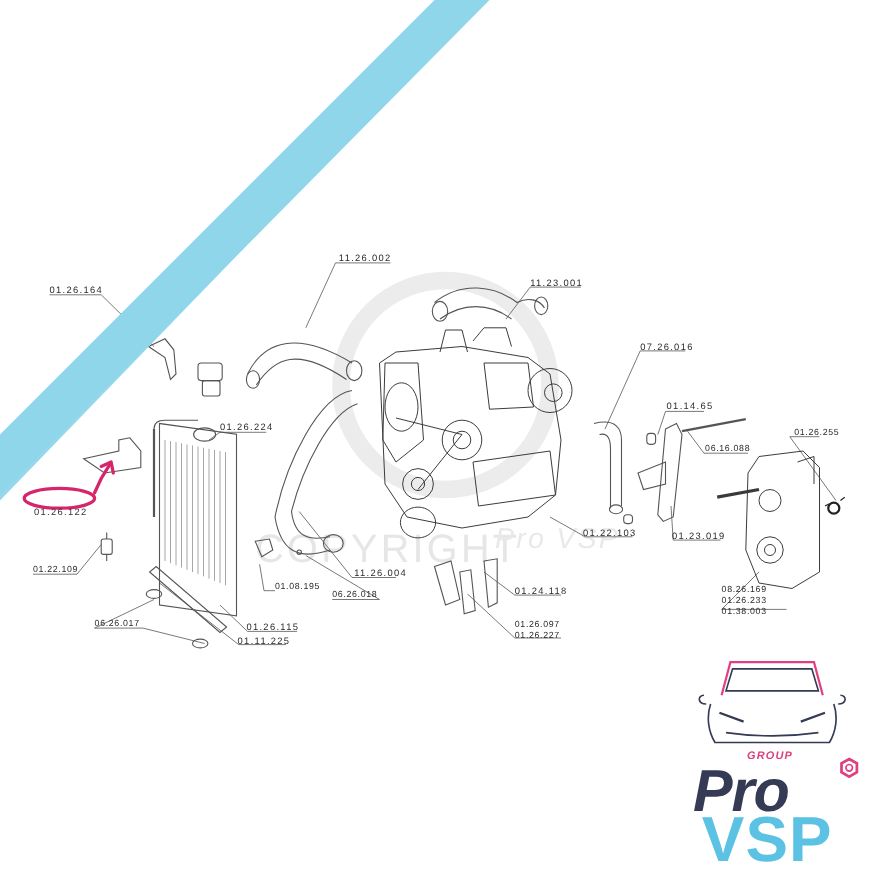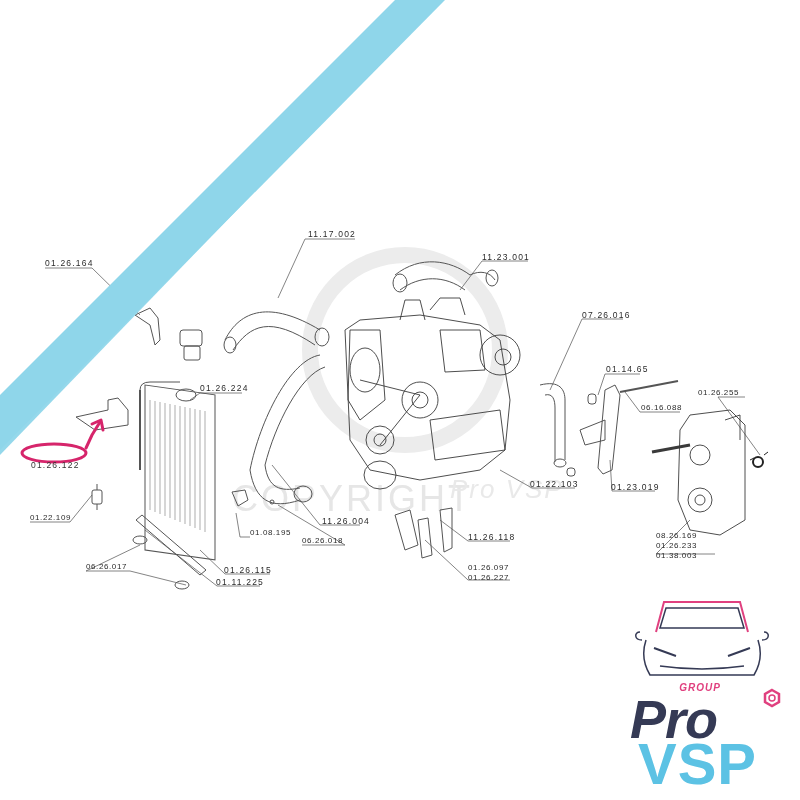--- a/index.html
+++ b/index.html
@@ -145,34 +145,34 @@
 
     <circle cx="758" cy="462" r="5" stroke-width="2" stroke="#222"></circle>
     <path d="M750,460 L754,458 M764,455 L768,452" stroke="#222"></path>
 
     <path d="M395,515 L410,510 L418,545 L405,550 Z"></path>
     <path d="M418,520 L428,518 L432,555 L422,558 Z"></path>
     <path d="M440,510 L452,508 L452,548 L444,552 Z"></path>
   </svg>
 
   <div class="lbl big" style="left:45px;top:258px">01.26.164</div>
-  <div class="lbl big" style="left:308px;top:229px">11.17.002</div>
+  <div class="lbl big" style="left:308px;top:229px">11.26.002</div>
   <div class="lbl big" style="left:482px;top:252px">11.23.001</div>
   <div class="lbl big" style="left:200px;top:383px">01.26.224</div>
   <div class="lbl big" style="left:582px;top:310px">07.26.016</div>
   <div class="lbl big" style="left:606px;top:364px">01.14.65</div>
   <div class="lbl" style="left:641px;top:403px">06.16.088</div>
-  <div class="lbl" style="left:698px;top:388px">01.26.255</div>
+  <div class="lbl" style="left:722px;top:388px">01.26.255</div>
   <div class="lbl" style="left:30px;top:513px">01.22.109</div>
   <div class="lbl" style="left:250px;top:528px">01.08.195</div>
   <div class="lbl" style="left:302px;top:536px">06.26.018</div>
   <div class="lbl big" style="left:322px;top:516px">11.26.004</div>
   <div class="lbl big" style="left:530px;top:479px">01.22.103</div>
   <div class="lbl big" style="left:611px;top:482px">01.23.019</div>
-  <div class="lbl big" style="left:468px;top:532px">11.26.118</div>
+  <div class="lbl big" style="left:468px;top:532px">01.24.118</div>
   <div class="lbl big" style="left:224px;top:565px">01.26.115</div>
   <div class="lbl big" style="left:216px;top:577px">01.11.225</div>
   <div class="lbl" style="left:86px;top:562px">06.26.017</div>
 
   <div class="lbl multi" style="left:468px;top:563px">
     <div>01.26.097</div>
     <div>01.26.227</div>
   </div>
   <div class="lbl multi" style="left:656px;top:531px">
     <div>08.26.169</div>

